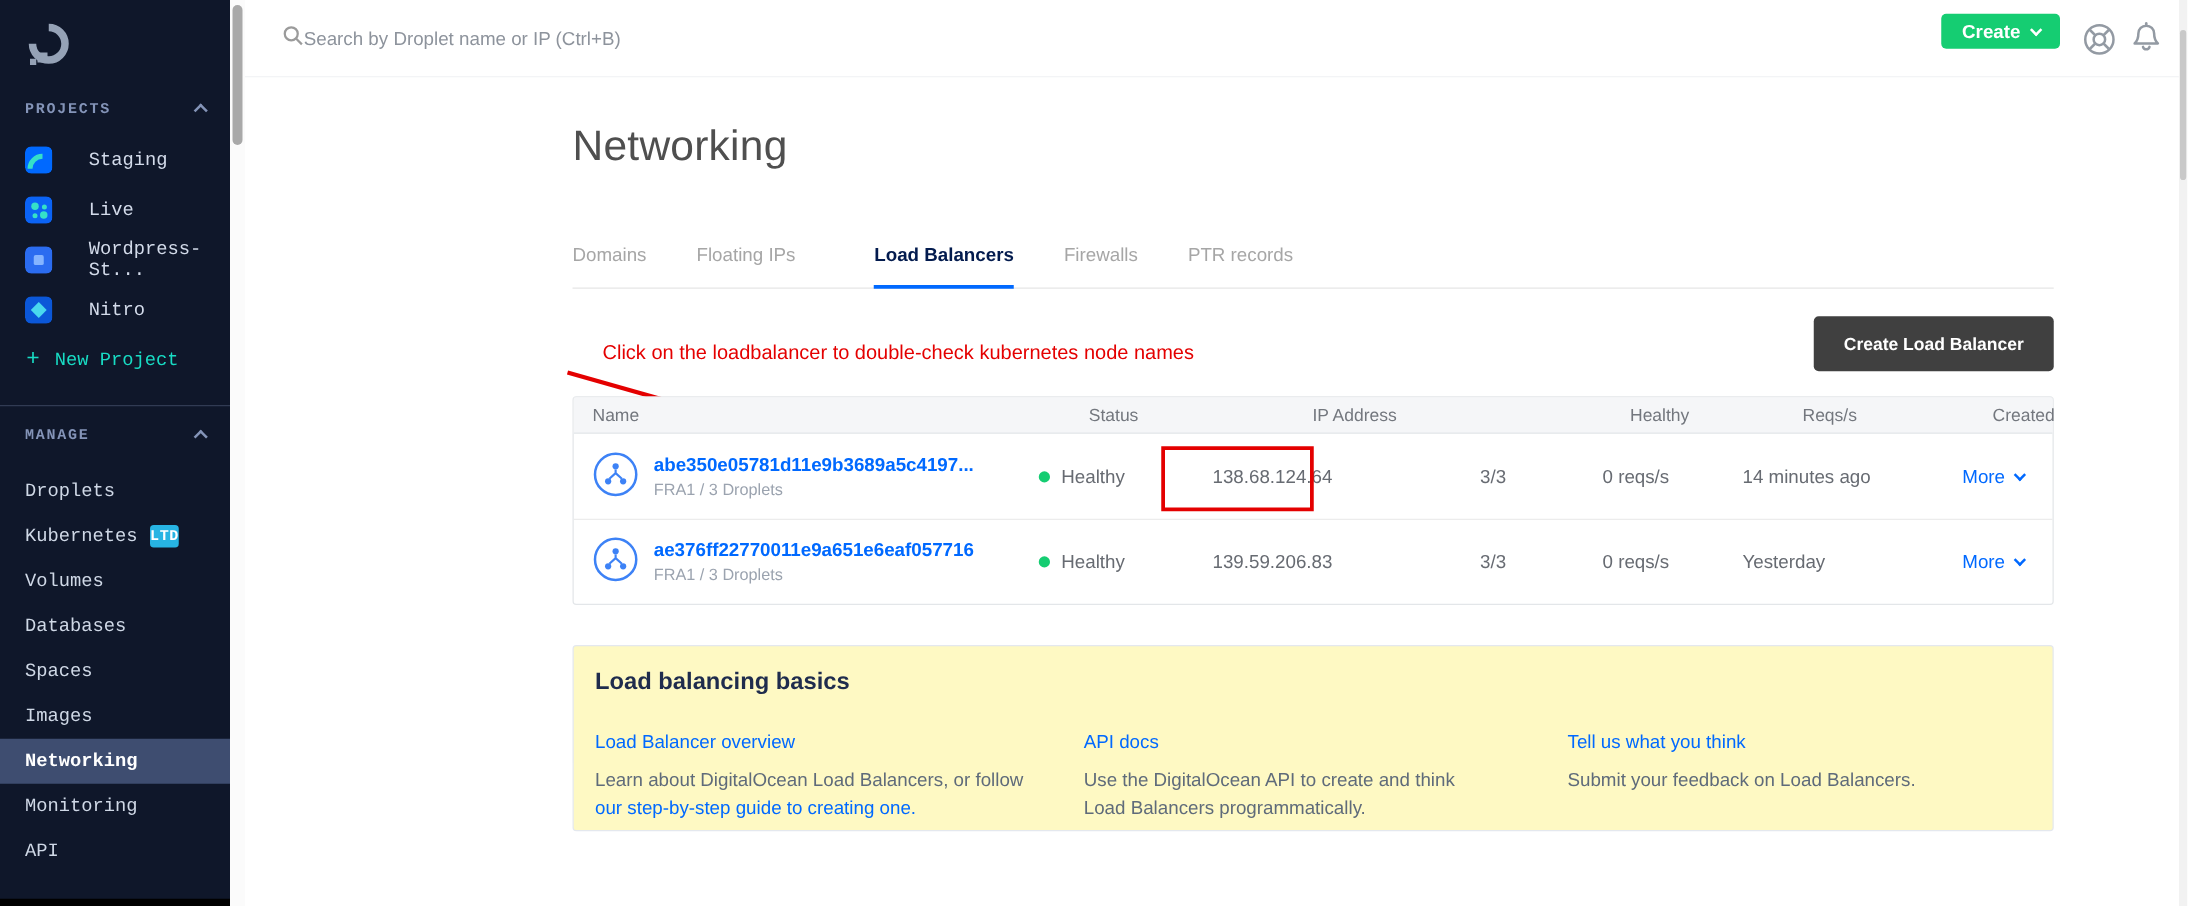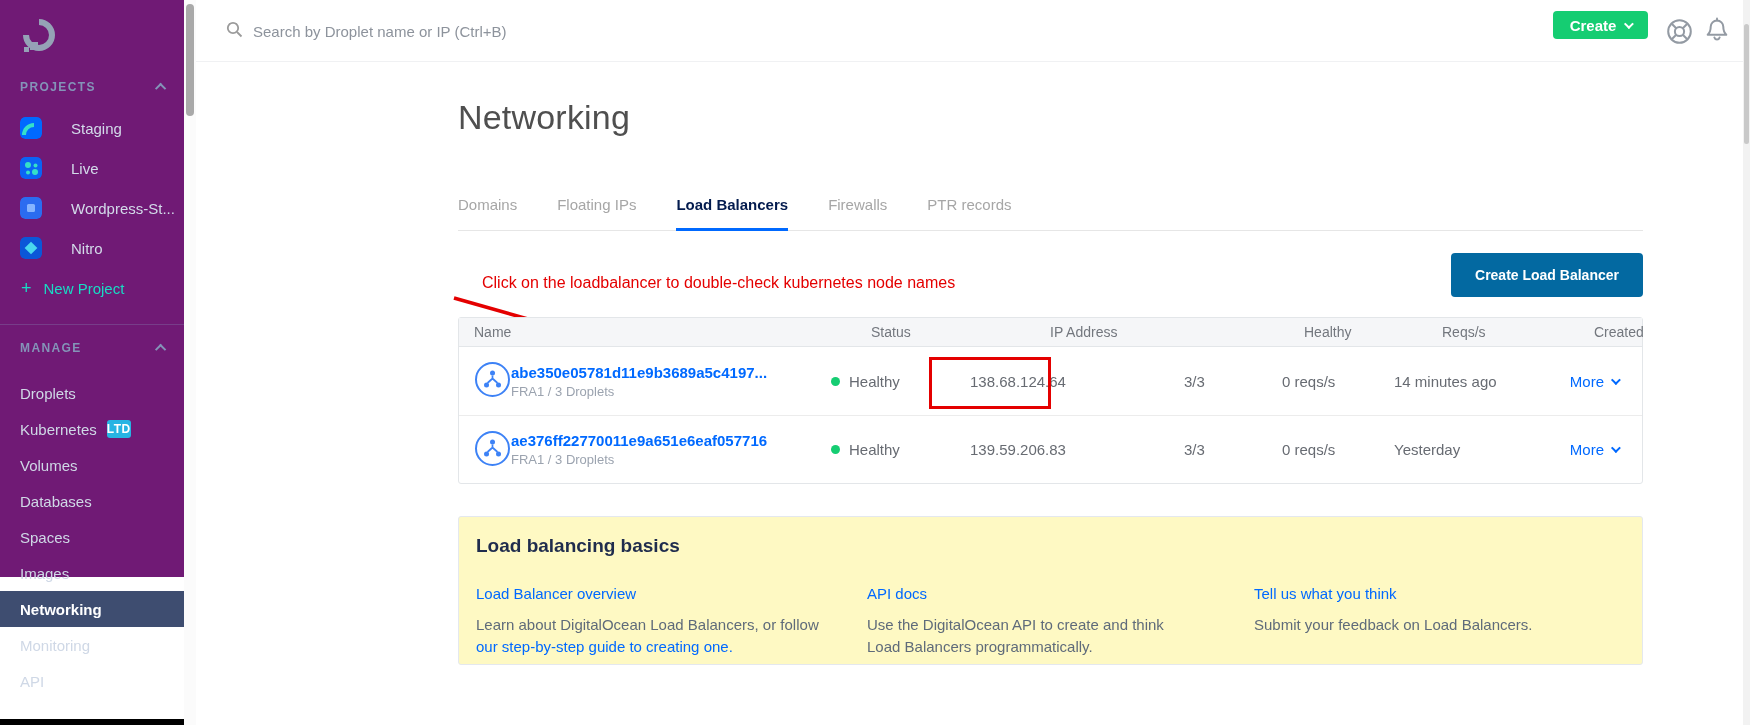--- a/index.html
+++ b/index.html
@@ -1,21 +1,21 @@
 <!DOCTYPE html>
 <html><head>
 <meta charset="utf-8">
 <style>
   * { margin:0; padding:0; box-sizing:border-box; }
   html,body { width:1750px; height:725px; }
   body { font-family:"Liberation Sans", sans-serif; background:#fff; overflow:hidden; }
   #app { position:relative; width:1750px; height:725px; background:#fff; }
 
   
-  #sidebar { position:absolute; left:0; top:0; width:184px; height:577px; background:#701a75; color:#ccd6e6; }
+  #sidebar { position:absolute; left:0; top:0; width:184px; height:725px; background:#0f172a; color:#ccd6e6;font-family:Liberation Mono, monospace; }
   .logo-wrap { margin:18px 0 0 20px; height:36px; }
   .sec-head { display:flex; justify-content:space-between; align-items:center; padding:0 18px 0 20px; font-size:12px; font-weight:700; letter-spacing:1.4px; color:#8494b8; }
   .sec-head.projects { margin-top:26px; }
   .sec-head.manage { margin-top:16px; }
   .chev-up { width:8px; height:8px; border-left:2px solid #8494b8; border-top:2px solid #8494b8; transform:rotate(45deg) translateY(2px); }
   .proj-list { margin-top:14px; }
   .proj-item { display:flex; align-items:center; gap:29px; height:40px; padding-left:20px; font-size:15px; color:#d3dbea; cursor:pointer; }
   .proj-icon { width:22px; height:22px; border-radius:5px; position:relative; overflow:hidden; flex:0 0 22px; }
   .new-proj { display:flex; align-items:center; gap:12px; height:40px; padding-left:21px; font-size:15px; color:#18dcc4; cursor:pointer; }
   .plus { font-size:18px; line-height:1; color:#18dcc4; }
@@ -27,49 +27,49 @@
   #sidebar-bottom-strip { position:absolute; left:0; top:719px; width:184px; height:6px; background:#000; }
 
   
   #left-scroll-track { position:absolute; left:184px; top:0; width:12px; height:725px; background:#fbfbfb; }
   #left-scroll-thumb { position:absolute; left:186px; top:4px; width:8px; height:112px; background:#a9a9a9; border-radius:4px; }
   #right-scroll-track { position:absolute; left:1743px; top:0; width:7px; height:725px; background:#f2f2f2; }
   #right-scroll-thumb { position:absolute; left:1744px; top:24px; width:5px; height:120px; background:#c9c9c9; border-radius:3px; }
 
   
   #topbar { position:absolute; left:196px; top:0; width:1547px; height:62px; background:#fff; border-bottom:1px solid #f0f1f3; }
-  .search-row { position:absolute; left:30px; top:0; height:62px; display:flex; align-items:center; gap:10px; }
+  .search-row { position:absolute; left:30px; top:0; height:62px; display:flex; align-items:center; }
   .search-input { border:none; outline:none; font-size:15px; color:#333; width:420px; font-family:"Liberation Sans",sans-serif; }
   .search-input::placeholder { color:#8d939c; }
   .create-btn { position:absolute; left:1357px; top:11px; width:95px; height:28px; background:#15cd72; color:#fff; border:none; border-radius:4px; font-size:15px; font-weight:700; display:flex; align-items:center; justify-content:center; gap:8px; cursor:pointer; font-family:"Liberation Sans",sans-serif; }
   .chev-down-w { width:7px; height:7px; border-right:2px solid #fff; border-bottom:2px solid #fff; transform:rotate(45deg) translateY(-2px); }
   .top-icon { position:absolute; top:18px; cursor:pointer; }
   .top-icon.help { left:1470px; }
   .top-icon.bell { left:1508px; top:17px; }
 
   
   #main { position:absolute; left:196px; top:62px; width:1547px; height:663px; background:#fff; }
   .page-title { position:absolute; left:262px; top:36px; font-size:34px; font-weight:400; color:#4f4f4f; letter-spacing:.2px; }
   .tabs { position:absolute; left:262px; top:134px; width:1185px; display:flex; gap:40px; border-bottom:1px solid #e6e6e6; }
   .tab { position:relative; padding-bottom:17px; font-size:15px; color:#a6a6a6; cursor:pointer; }
-  .tab.active { color:#031b4e; font-weight:700; }
+  .tab.active { color:#031b4e; font-weight:700;margin-left:23px; }
   .tab.active::after { content:''; position:absolute; left:0; bottom:-1px; width:100%; height:3px; background:#0069ff; }
 
   .annotation { position:absolute; left:286px; top:212px; font-size:16px; color:#e40000; }
   .anno-arrow { position:absolute; left:250px; top:228px; }
 
-  .create-lb-btn { position:absolute; left:1255px; top:191px; width:192px; height:44px; background:#0369a1; border:none; border-radius:4px; color:#fff; font-size:14px; font-weight:700; cursor:pointer; font-family:"Liberation Sans",sans-serif; }
+  .create-lb-btn { position:absolute; left:1255px; top:191px; width:192px; height:44px; background:#404040; border:none; border-radius:4px; color:#fff; font-size:14px; font-weight:700; cursor:pointer; font-family:"Liberation Sans",sans-serif; }
 
   
   .lb-table { position:absolute; left:262px; top:255px; width:1185px; border:1px solid #e3e6e9; border-radius:3px; background:#fff; }
   .t-head { display:grid; grid-template-columns:372px 139px 214px 98px 112px 175px 1fr; align-items:center; height:29px; background:#f5f6f8; border-bottom:1px solid #e3e6e9; font-size:14px; color:#73777e;gap:40px; }
   .t-head > div:first-child { padding-left:15px; }
   .t-row { display:grid; grid-template-columns:372px 139px 214px 98px 112px 175px 1fr; align-items:center; height:68px; font-size:15px; color:#676b72; }
   .t-row + .t-row { border-top:1px solid #ececec; }
-  .name-cell { display:flex; align-items:center; padding-left:15px; }
+  .name-cell { display:flex; align-items:center; gap:12px; padding-left:15px; }
   .name-stack { display:flex; flex-direction:column; gap:3px; }
   .lb-name { color:#0069ff; font-weight:700; font-size:15px; text-decoration:none; cursor:pointer; }
   .lb-sub { color:#9ba3af; font-size:13px; }
   .status-cell { display:flex; align-items:center; gap:9px; }
   .dot { width:9px; height:9px; border-radius:50%; background:#15cd72; }
   .more-cell { display:flex; align-items:center; justify-content:flex-end; gap:7px; padding-right:24px; color:#0069ff; cursor:pointer; }
   .chev-down-b { width:7px; height:7px; border-right:2px solid #0069ff; border-bottom:2px solid #0069ff; transform:rotate(45deg) translateY(-2px); }
   .red-box { position:absolute; left:470px; top:39px; width:122px; height:52px; border:3px solid #e40000; pointer-events:none; }
 
   

